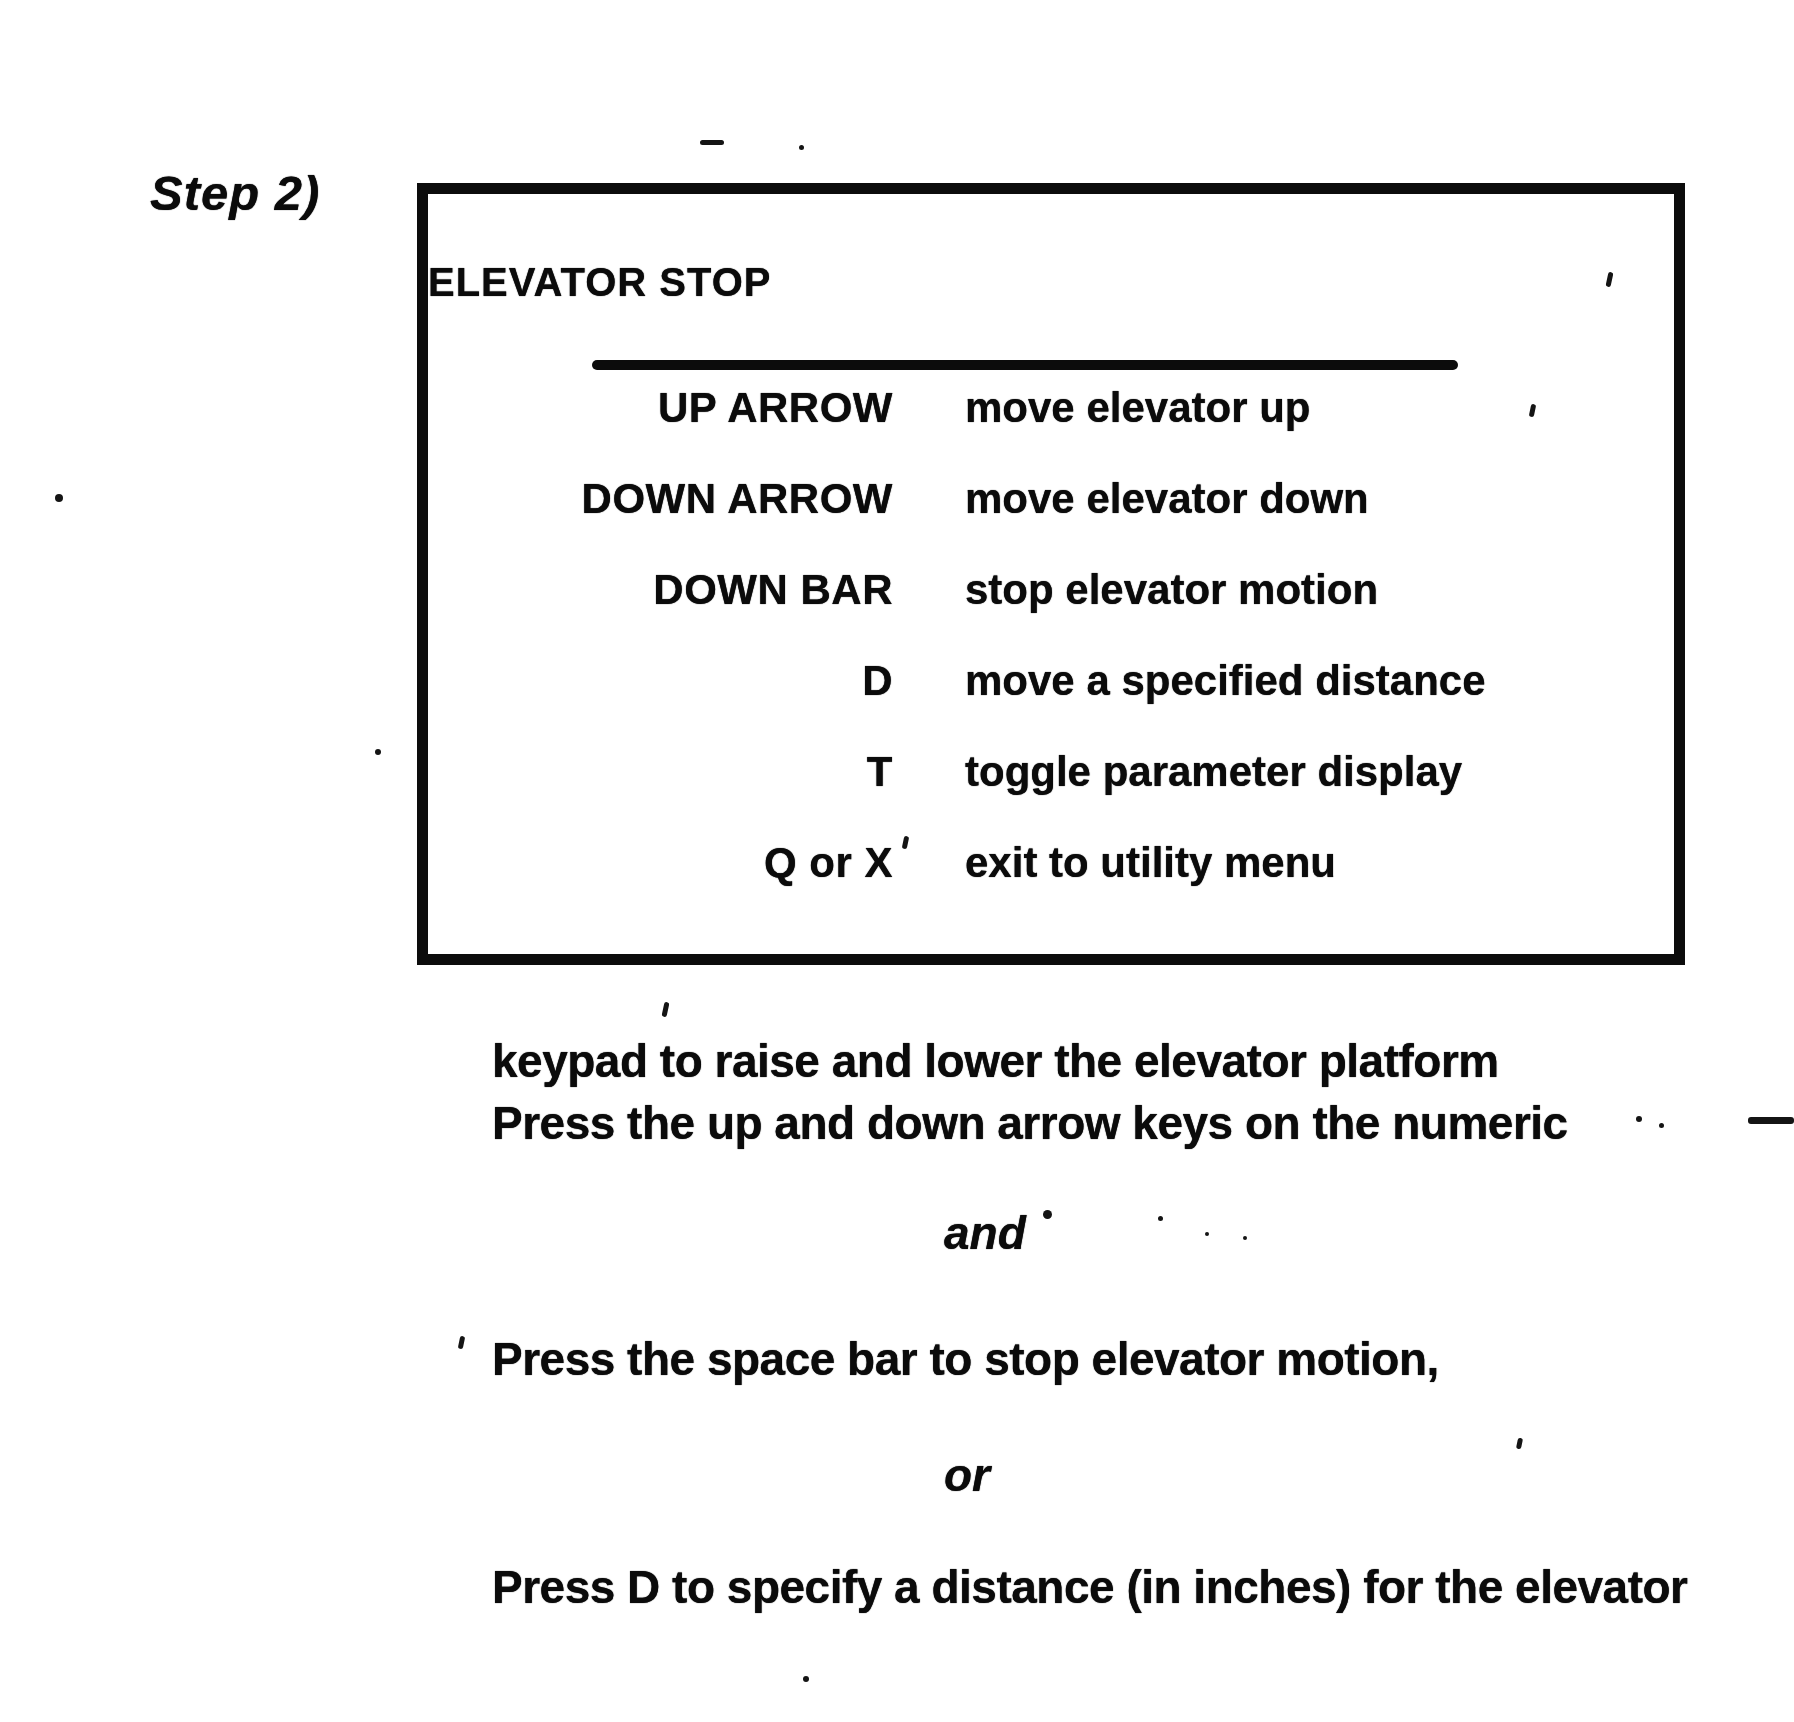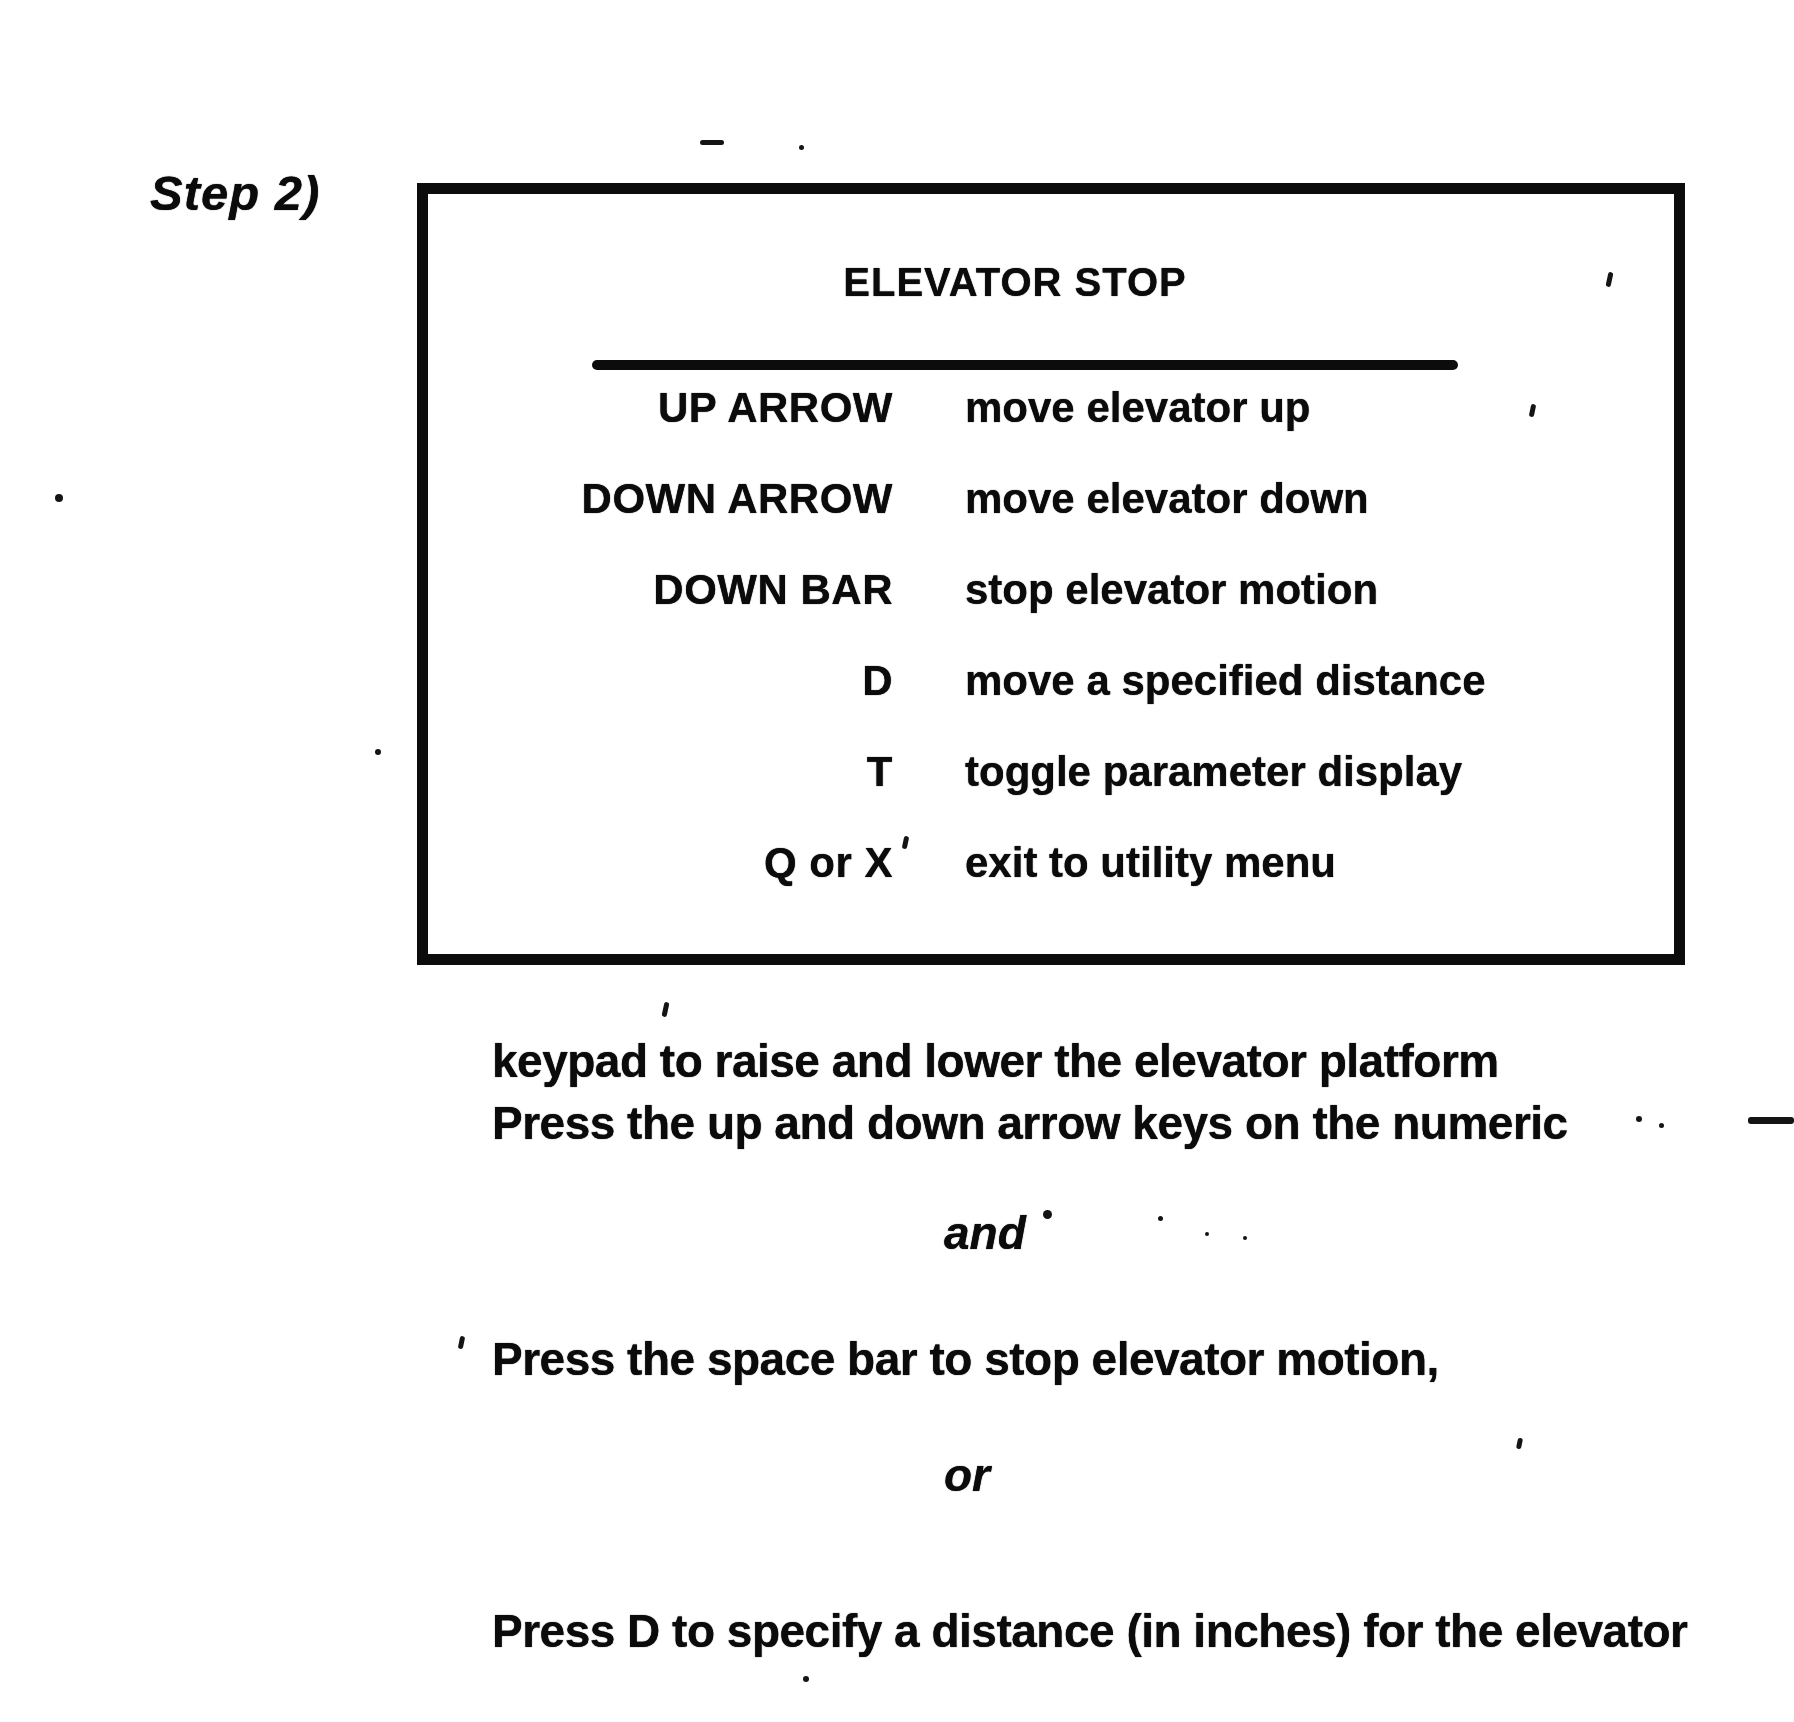--- a/index.html
+++ b/index.html
@@ -24,21 +24,21 @@
   
   .menu-box{
     position:absolute;left:417px;top:183px;
     width:1268px;height:782px;
     box-sizing:border-box;
     border:11px solid #0c0c0c;
     background:#ffffff;
   }
   .menu-title{
     position:absolute;top:66px;left:0;right:72px;
-    text-align:center;
+    text-align:left;
     font-size:40px;font-weight:700;
     letter-spacing:1px;
     text-shadow:0 0 1px #0b0b0b;
   }
   .menu-rule{
     position:absolute;left:164px;top:166px;
     width:866px;height:10px;
     background:#0c0c0c;border-radius:5px;
   }
   .menu-rows{
@@ -65,21 +65,21 @@
   .para{
     position:absolute;left:492px;
     font-size:46px;font-weight:700;
     line-height:62px;
     letter-spacing:-0.5px;
     text-shadow:0 0 1px #0b0b0b;
     white-space:nowrap;
   }
   .para1{top:1030px;}
   .para2{top:1328px;}
-  .para3{top:1558px;line-height:59px;margin-top:44px;}
+  .para3{top:1558px;line-height:59px;}
   .connector{
     position:absolute;left:944px;
     font-size:46px;font-weight:700;font-style:italic;
     text-shadow:0 0 1px #0b0b0b;
   }
   .connector1{top:1206px;}
   .connector2{top:1448px;}
 
   
   .artifact{position:absolute;background:#141414;}

